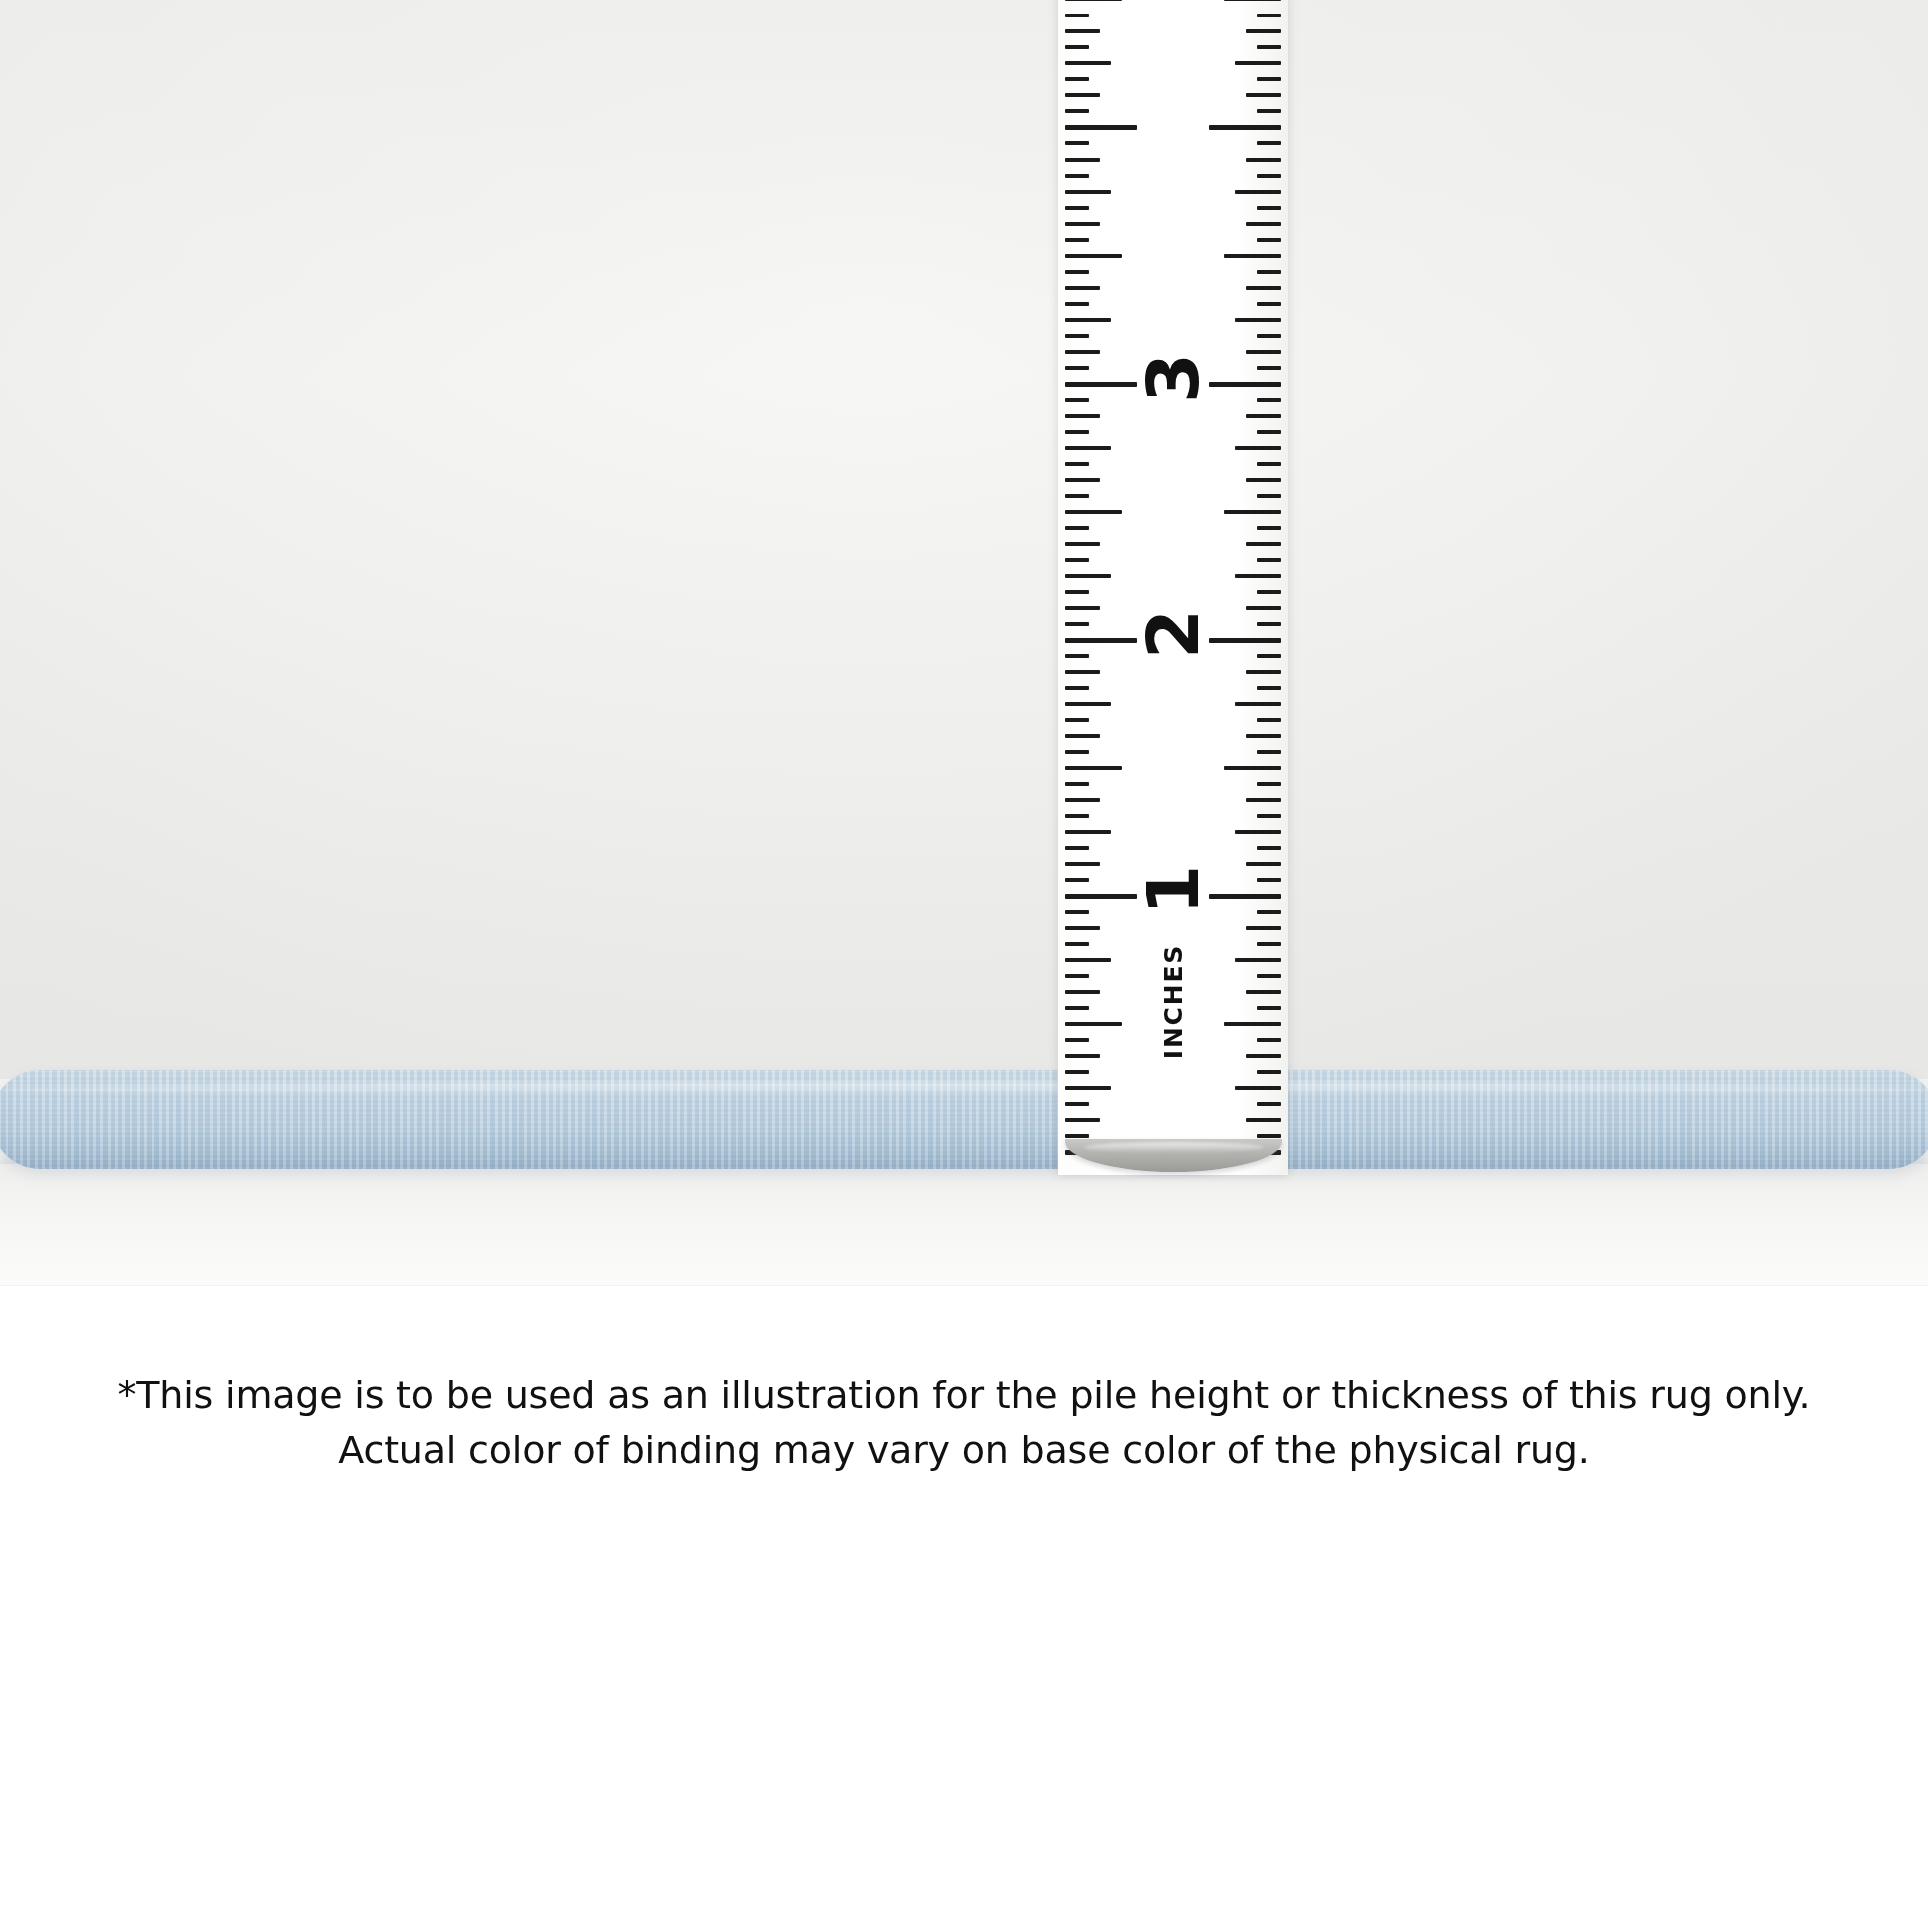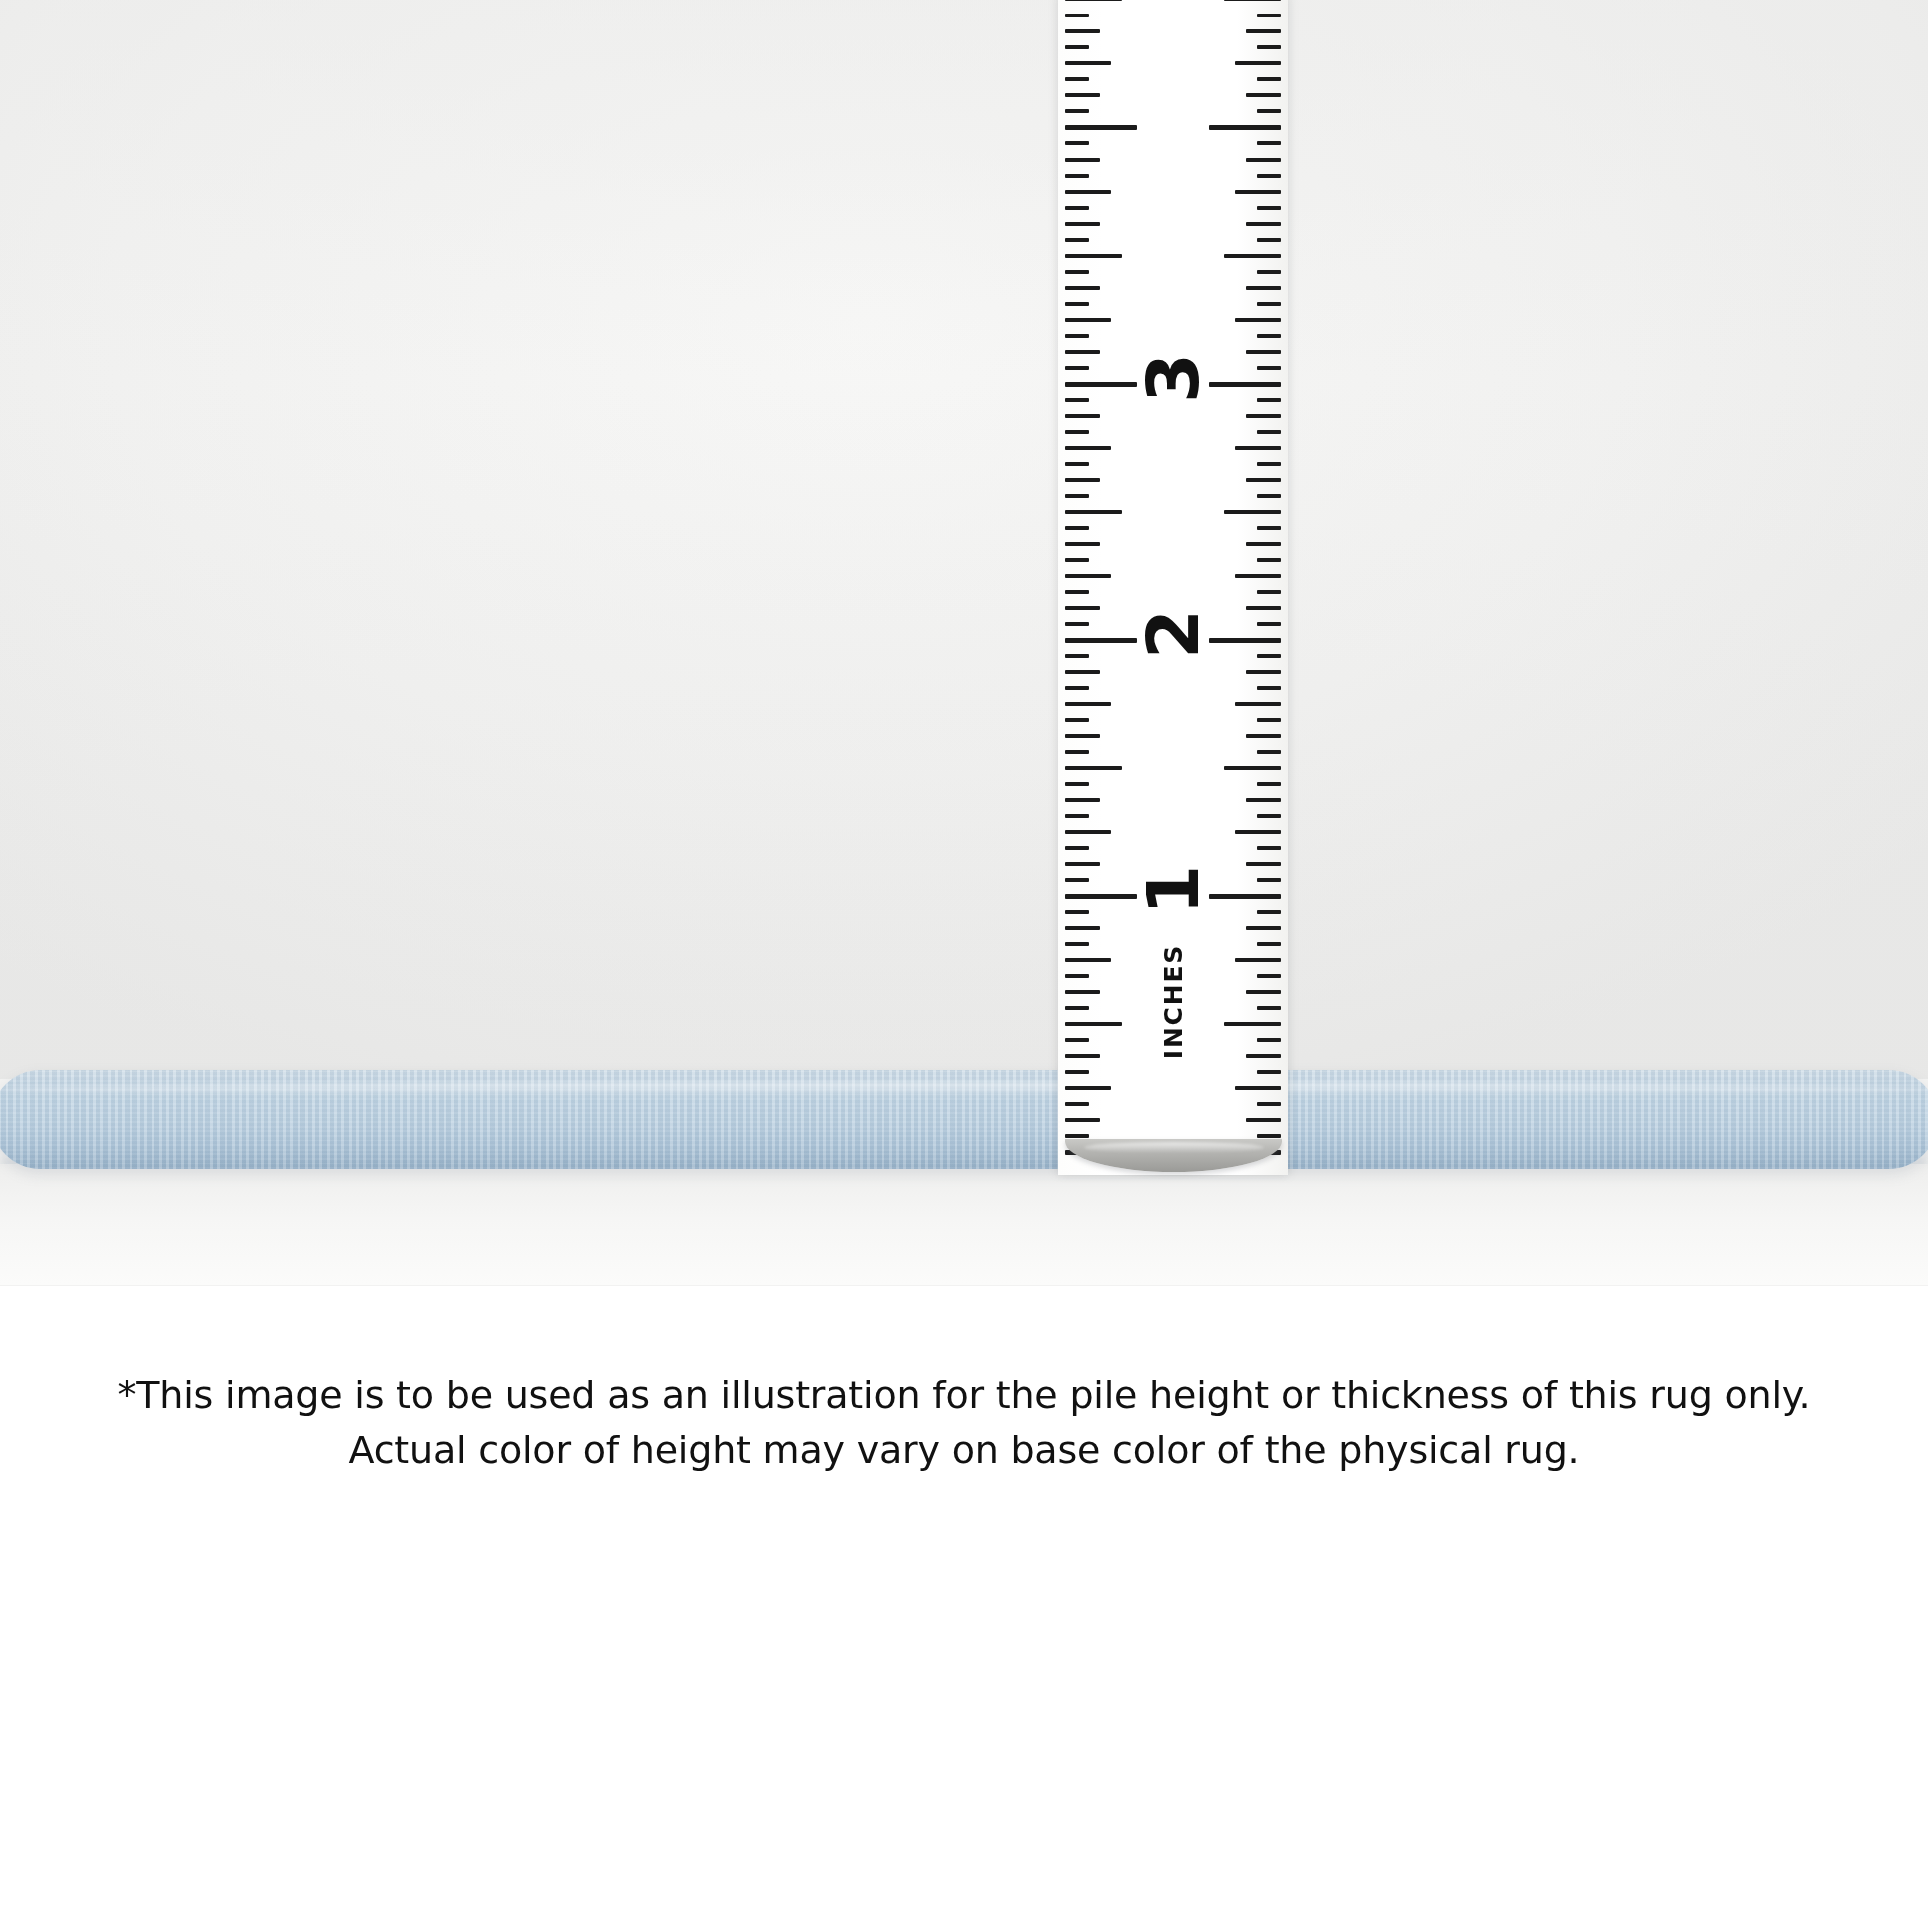--- a/index.html
+++ b/index.html
@@ -365,15 +365,15 @@
         <div class="num-inches" style="left: 0px; width: 230px; text-align: center; top: 991px;">INCHES</div>
       </div>
   </div>
   <div class="ruler-tab"></div>
   <div class="ruler-tab-sheen"></div>
 
 </div>
 
 <div class="caption">
   <span class="caption-line">*This image is to be used as an illustration for the pile height or thickness of this rug only.</span>
-  <span class="caption-line">Actual color of height may vary on base color of the physical rug.</span>
+  <span class="caption-line">Actual color of binding may vary on base color of the physical rug.</span>
 </div>
 
 
 </body></html>

